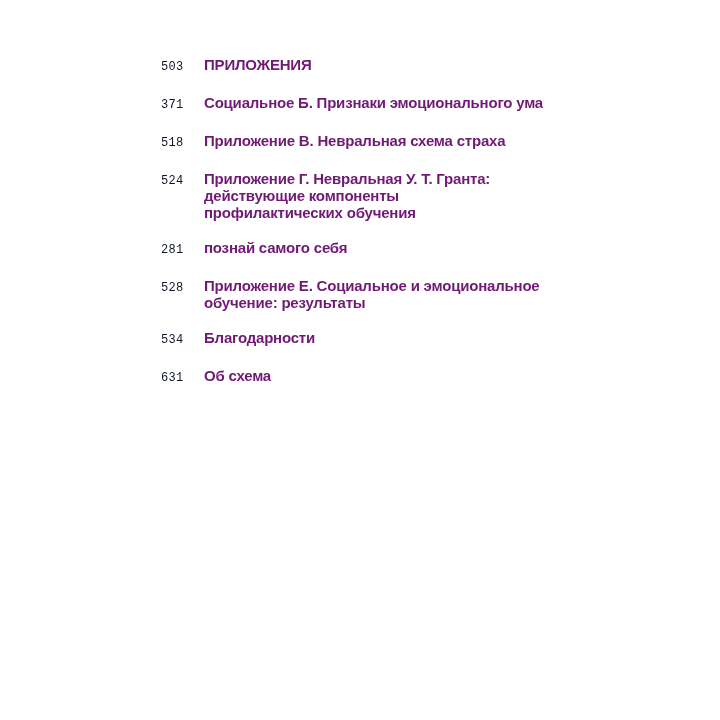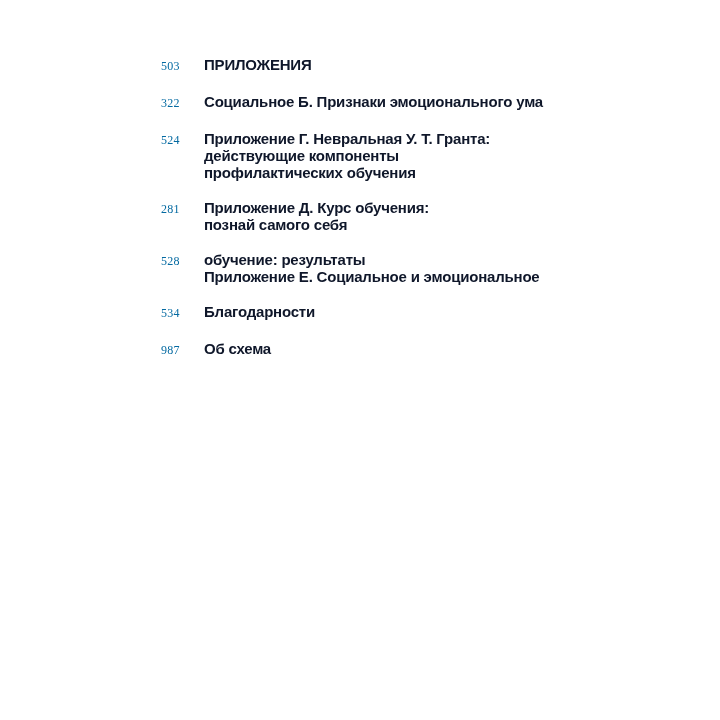--- a/index.html
+++ b/index.html
@@ -25,91 +25,96 @@
     top: 56px;
     width: 420px;
   }
   .toc-entry {
     display: flex;
     align-items: baseline;
     margin-bottom: 18px;
   }
   .toc-num {
     flex: 0 0 43px;
-    font-family: Liberation Serif, serif;
+    font-family: Liberation Mono, monospace;
     font-size: 12px;
     line-height: 17px;
-    color: #0369a1;
+    color: #0f172a;
     letter-spacing: 0.3px;
   }
   .toc-title {
     font-family: "Liberation Sans", sans-serif;
     font-weight: 700;
     font-size: 15px;
     line-height: 17px;
-    color: #0f172a;
+    color: #701a75;
     letter-spacing: -0.2px;
   }
   .toc-title-line {
     white-space: nowrap;
   }
 </style>
 </head>
 <body>
 
 <main class="page">
   <section class="toc" id="toc">
   <div class="toc-entry">
     <span class="toc-num">503</span>
     <span class="toc-title">
           <div class="toc-title-line">ПРИЛОЖЕНИЯ</div>
         </span>
   </div>
 
 
   <div class="toc-entry">
-    <span class="toc-num">322</span>
+    <span class="toc-num">371</span>
     <span class="toc-title">
           <div class="toc-title-line">Социальное Б. Признаки эмоционального ума</div>
         </span>
   </div>
 
+  <div class="toc-entry">
+    <span class="toc-num">518</span>
+    <span class="toc-title">
+          <div class="toc-title-line">Приложение В. Невральная схема страха</div>
+        </span>
+  </div>
 
   <div class="toc-entry">
     <span class="toc-num">524</span>
     <span class="toc-title">
           <div class="toc-title-line">Приложение Г. Невральная У. Т. Гранта:</div>
           <div class="toc-title-line">действующие компоненты</div>
           <div class="toc-title-line">профилактических обучения</div>
         </span>
   </div>
 
   <div class="toc-entry">
     <span class="toc-num">281</span>
     <span class="toc-title">
-          <div class="toc-title-line">Приложение Д. Курс обучения:</div>
           <div class="toc-title-line">познай самого себя</div>
         </span>
   </div>
 
   <div class="toc-entry">
     <span class="toc-num">528</span>
     <span class="toc-title">
+          <div class="toc-title-line">Приложение Е. Социальное и эмоциональное</div>
           <div class="toc-title-line">обучение: результаты</div>
-          <div class="toc-title-line">Приложение Е. Социальное и эмоциональное</div>
         </span>
   </div>
 
   <div class="toc-entry">
     <span class="toc-num">534</span>
     <span class="toc-title">
           <div class="toc-title-line">Благодарности</div>
         </span>
   </div>
 
   <div class="toc-entry">
-    <span class="toc-num">987</span>
+    <span class="toc-num">631</span>
     <span class="toc-title">
           <div class="toc-title-line">Об схема</div>
         </span>
   </div>
 </section>
 </main>
 
 </body></html>

